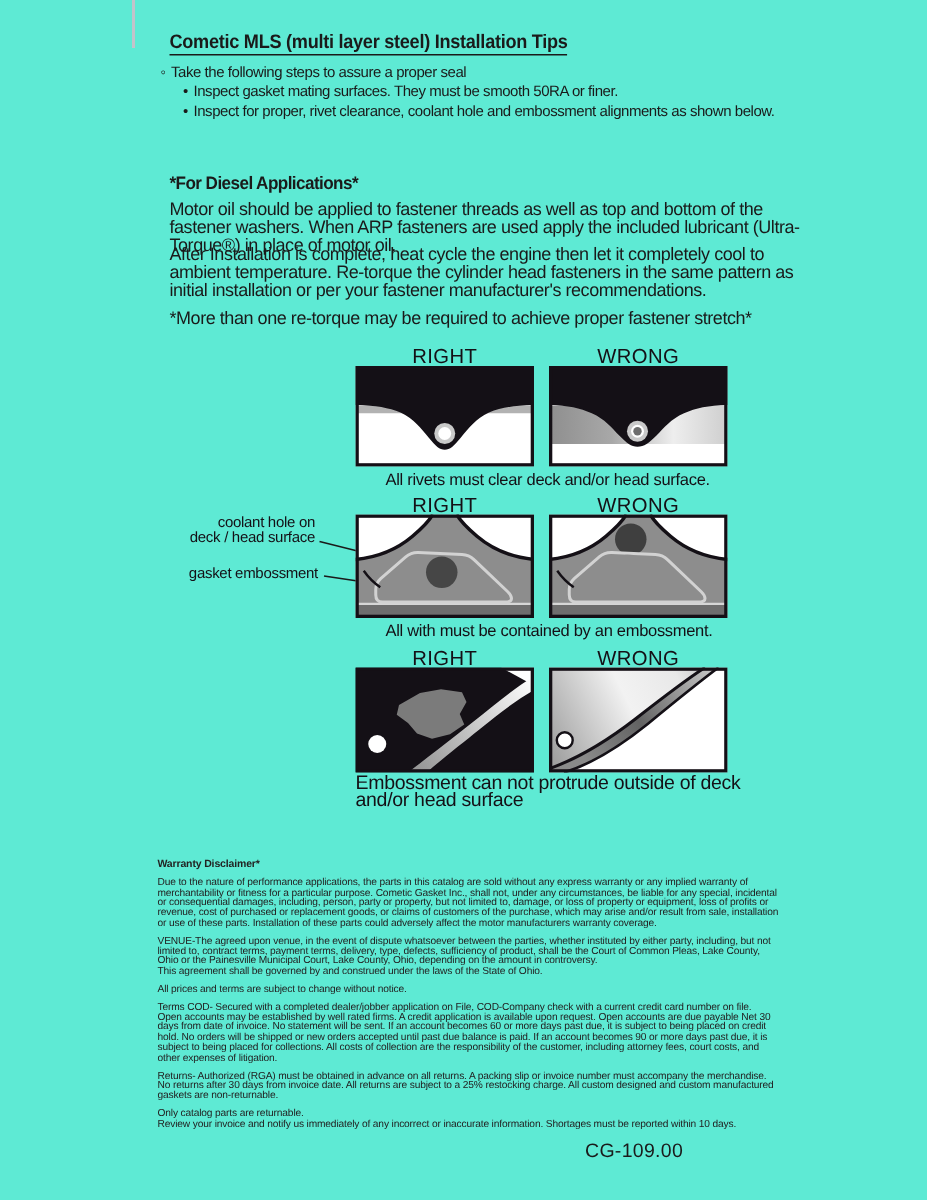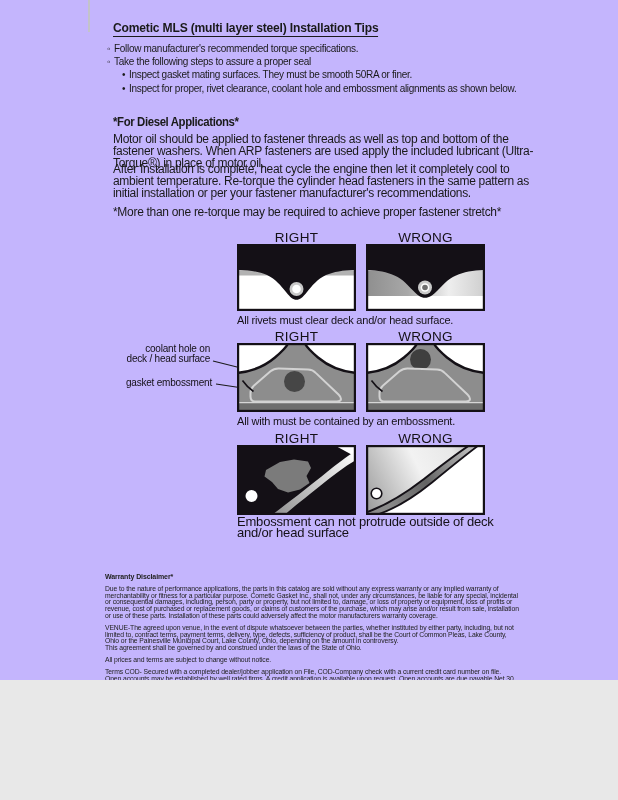--- a/index.html
+++ b/index.html
@@ -1,58 +1,57 @@
 <!DOCTYPE html>
 <html><head>
 <meta charset="utf-8">
 <style>
   html,body{margin:0;padding:0;background:#e8e8e8;}
   .sheet{
-    position:relative;width:618px;height:680px;background:#c4b5fd;
+    position:relative;width:618px;height:800px;background:#5eead4;
     font-family:"Liberation Sans", sans-serif;color:#1a1a1a;overflow:hidden;
   }
   .abs{position:absolute;}
   .artifact{left:88px;top:0;width:1.5px;height:32px;background:#c3c3ca;}
   .title{
     left:113px;top:20px;font-size:13px;font-weight:bold;letter-spacing:-0.2px;
     border-bottom:1.6px solid #1a1a1a;padding-bottom:1px;
     transform:scaleX(0.93);transform-origin:left center;white-space:nowrap;
   }
   .tips{left:107px;top:42px;font-size:10px;letter-spacing:-0.3px;}
   .tip{line-height:13.2px;white-space:nowrap;}
   .tip .m{display:inline-block;width:7px;font-size:10px;}
   .tip.sub{margin-left:15px;}
   .h2{
     left:113px;top:115px;font-size:12px;font-weight:bold;letter-spacing:-0.4px;
     white-space:nowrap;transform:scaleX(0.95);transform-origin:left center;
   }
   .para{left:113px;width:436px;font-size:12px;line-height:12.2px;letter-spacing:-0.3px;}
   .p1{top:133px;} .p2{top:163px;} .pnote{top:206px;white-space:nowrap;}
   .dlabel{width:119px;text-align:center;font-size:13.5px;letter-spacing:0.3px;color:#141016;}
-  .cap{font-size:11px;letter-spacing:-0.2px;color:#141016;white-space:nowrap;}
+  .cap{font-size:11px;letter-spacing:-0.2px;color:#141016;white-space:nowrap;margin-left:20px;}
   .cap2{font-size:13px;letter-spacing:-0.2px;color:#141016;line-height:10.5px;}
   .panel{display:block;}
   .ann{font-size:10px;letter-spacing:-0.2px;color:#141016;text-align:right;line-height:10px;white-space:nowrap;}
   .warranty{left:105px;top:574px;width:414px;font-size:6.8px;line-height:6.8px;letter-spacing:-0.1px;color:#222;}
   .warranty h3{font-size:7px;margin:0 0 5px 0;}
   .warranty p{margin:0 0 5px 0;}
   .warranty p.tight{margin-bottom:0;}
   .pagenum{left:390px;top:759px;font-size:13px;letter-spacing:0.2px;color:#1a1a1a;}
 </style>
 </head>
 <body>
 
 <div class="sheet">
 
   <div class="abs artifact"></div>
 
   <div class="abs title">Cometic MLS (multi layer steel) Installation Tips</div>
 
   <div class="abs tips">
-    <div class="tip"><span class="m">◦</span><span>Follow manufacturer's recommended torque specifications.</span></div>
     <div class="tip"><span class="m">◦</span><span>Take the following steps to assure a proper seal</span></div>
     <div class="tip sub"><span class="m">•</span><span>Inspect gasket mating surfaces.  They must be smooth 50RA or finer.</span></div>
     <div class="tip sub"><span class="m">•</span><span>Inspect for proper, rivet clearance, coolant hole and embossment alignments as shown below.</span></div>
   </div>
 
   <div class="abs h2">*For Diesel Applications*</div>
   <div class="abs para p1">Motor oil should be applied to fastener threads as well as top and bottom of the fastener washers. When ARP fasteners are used apply the included lubricant (Ultra-Torque®) in place of motor oil.</div>
   <div class="abs para p2">After Installation is complete, heat cycle the engine then let it completely cool to ambient temperature. Re-torque the cylinder head fasteners in the same pattern as initial installation or per your fastener manufacturer's recommendations.</div>
   <div class="abs para pnote">*More than one re-torque may be required to achieve proper fastener stretch*</div>
 

